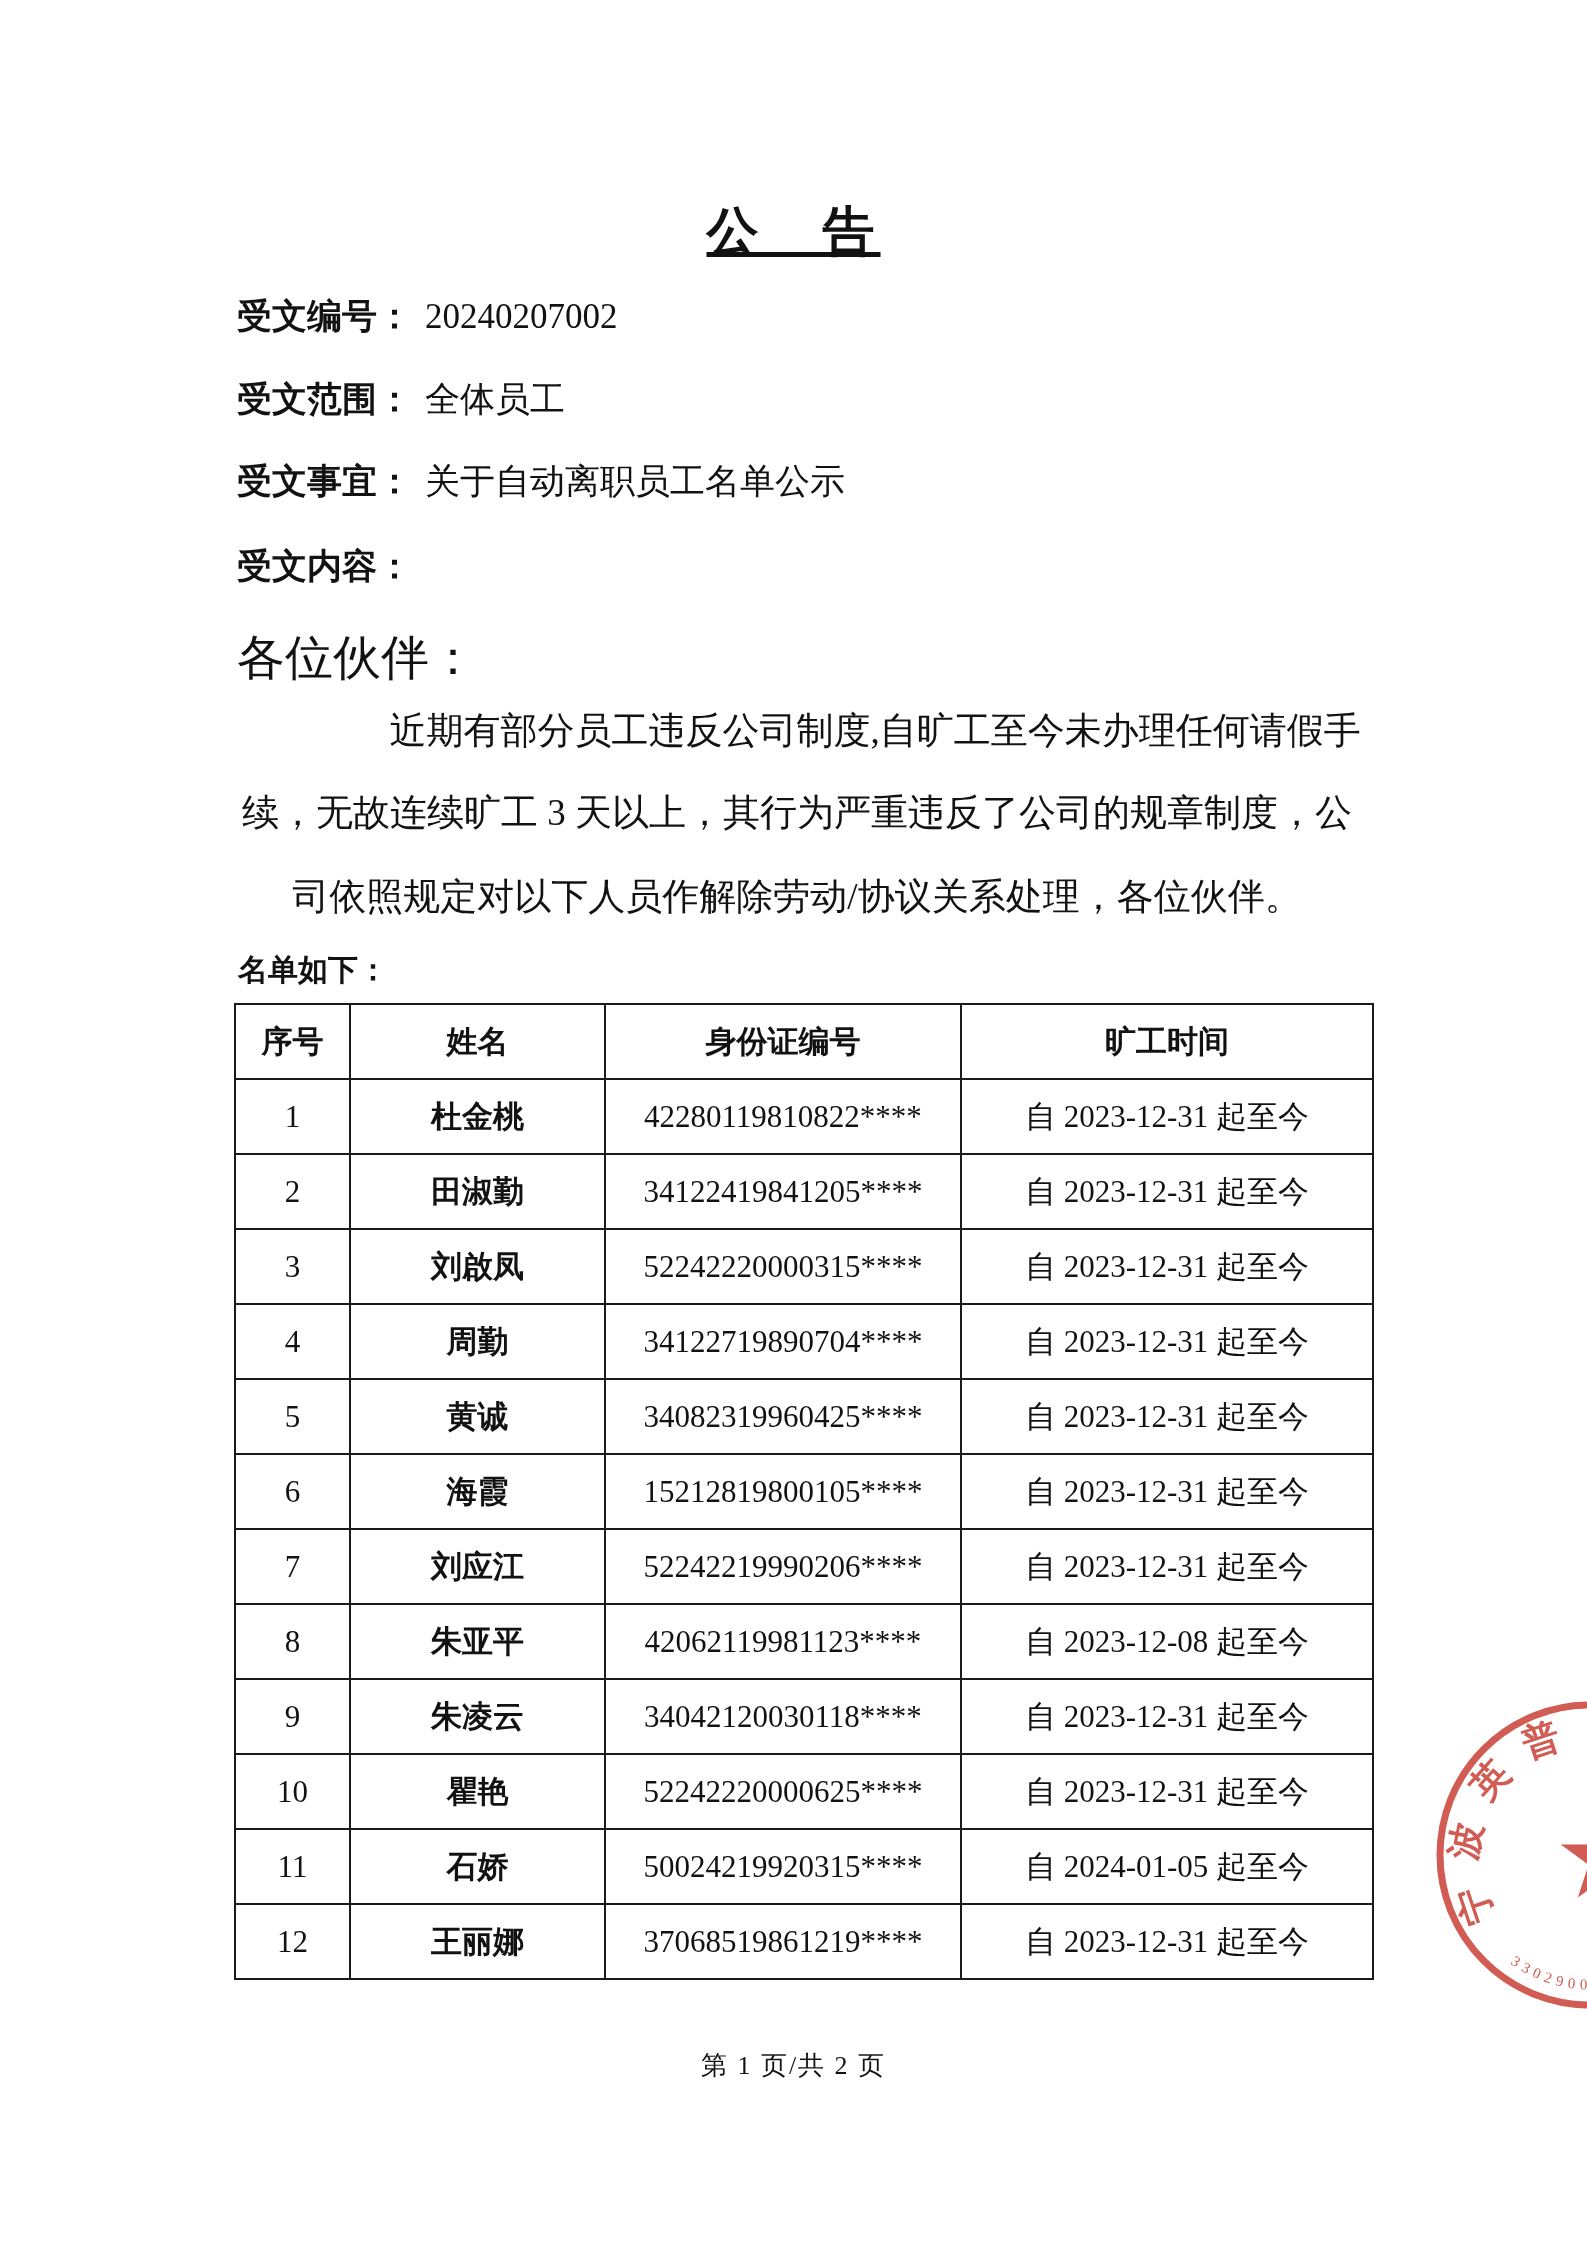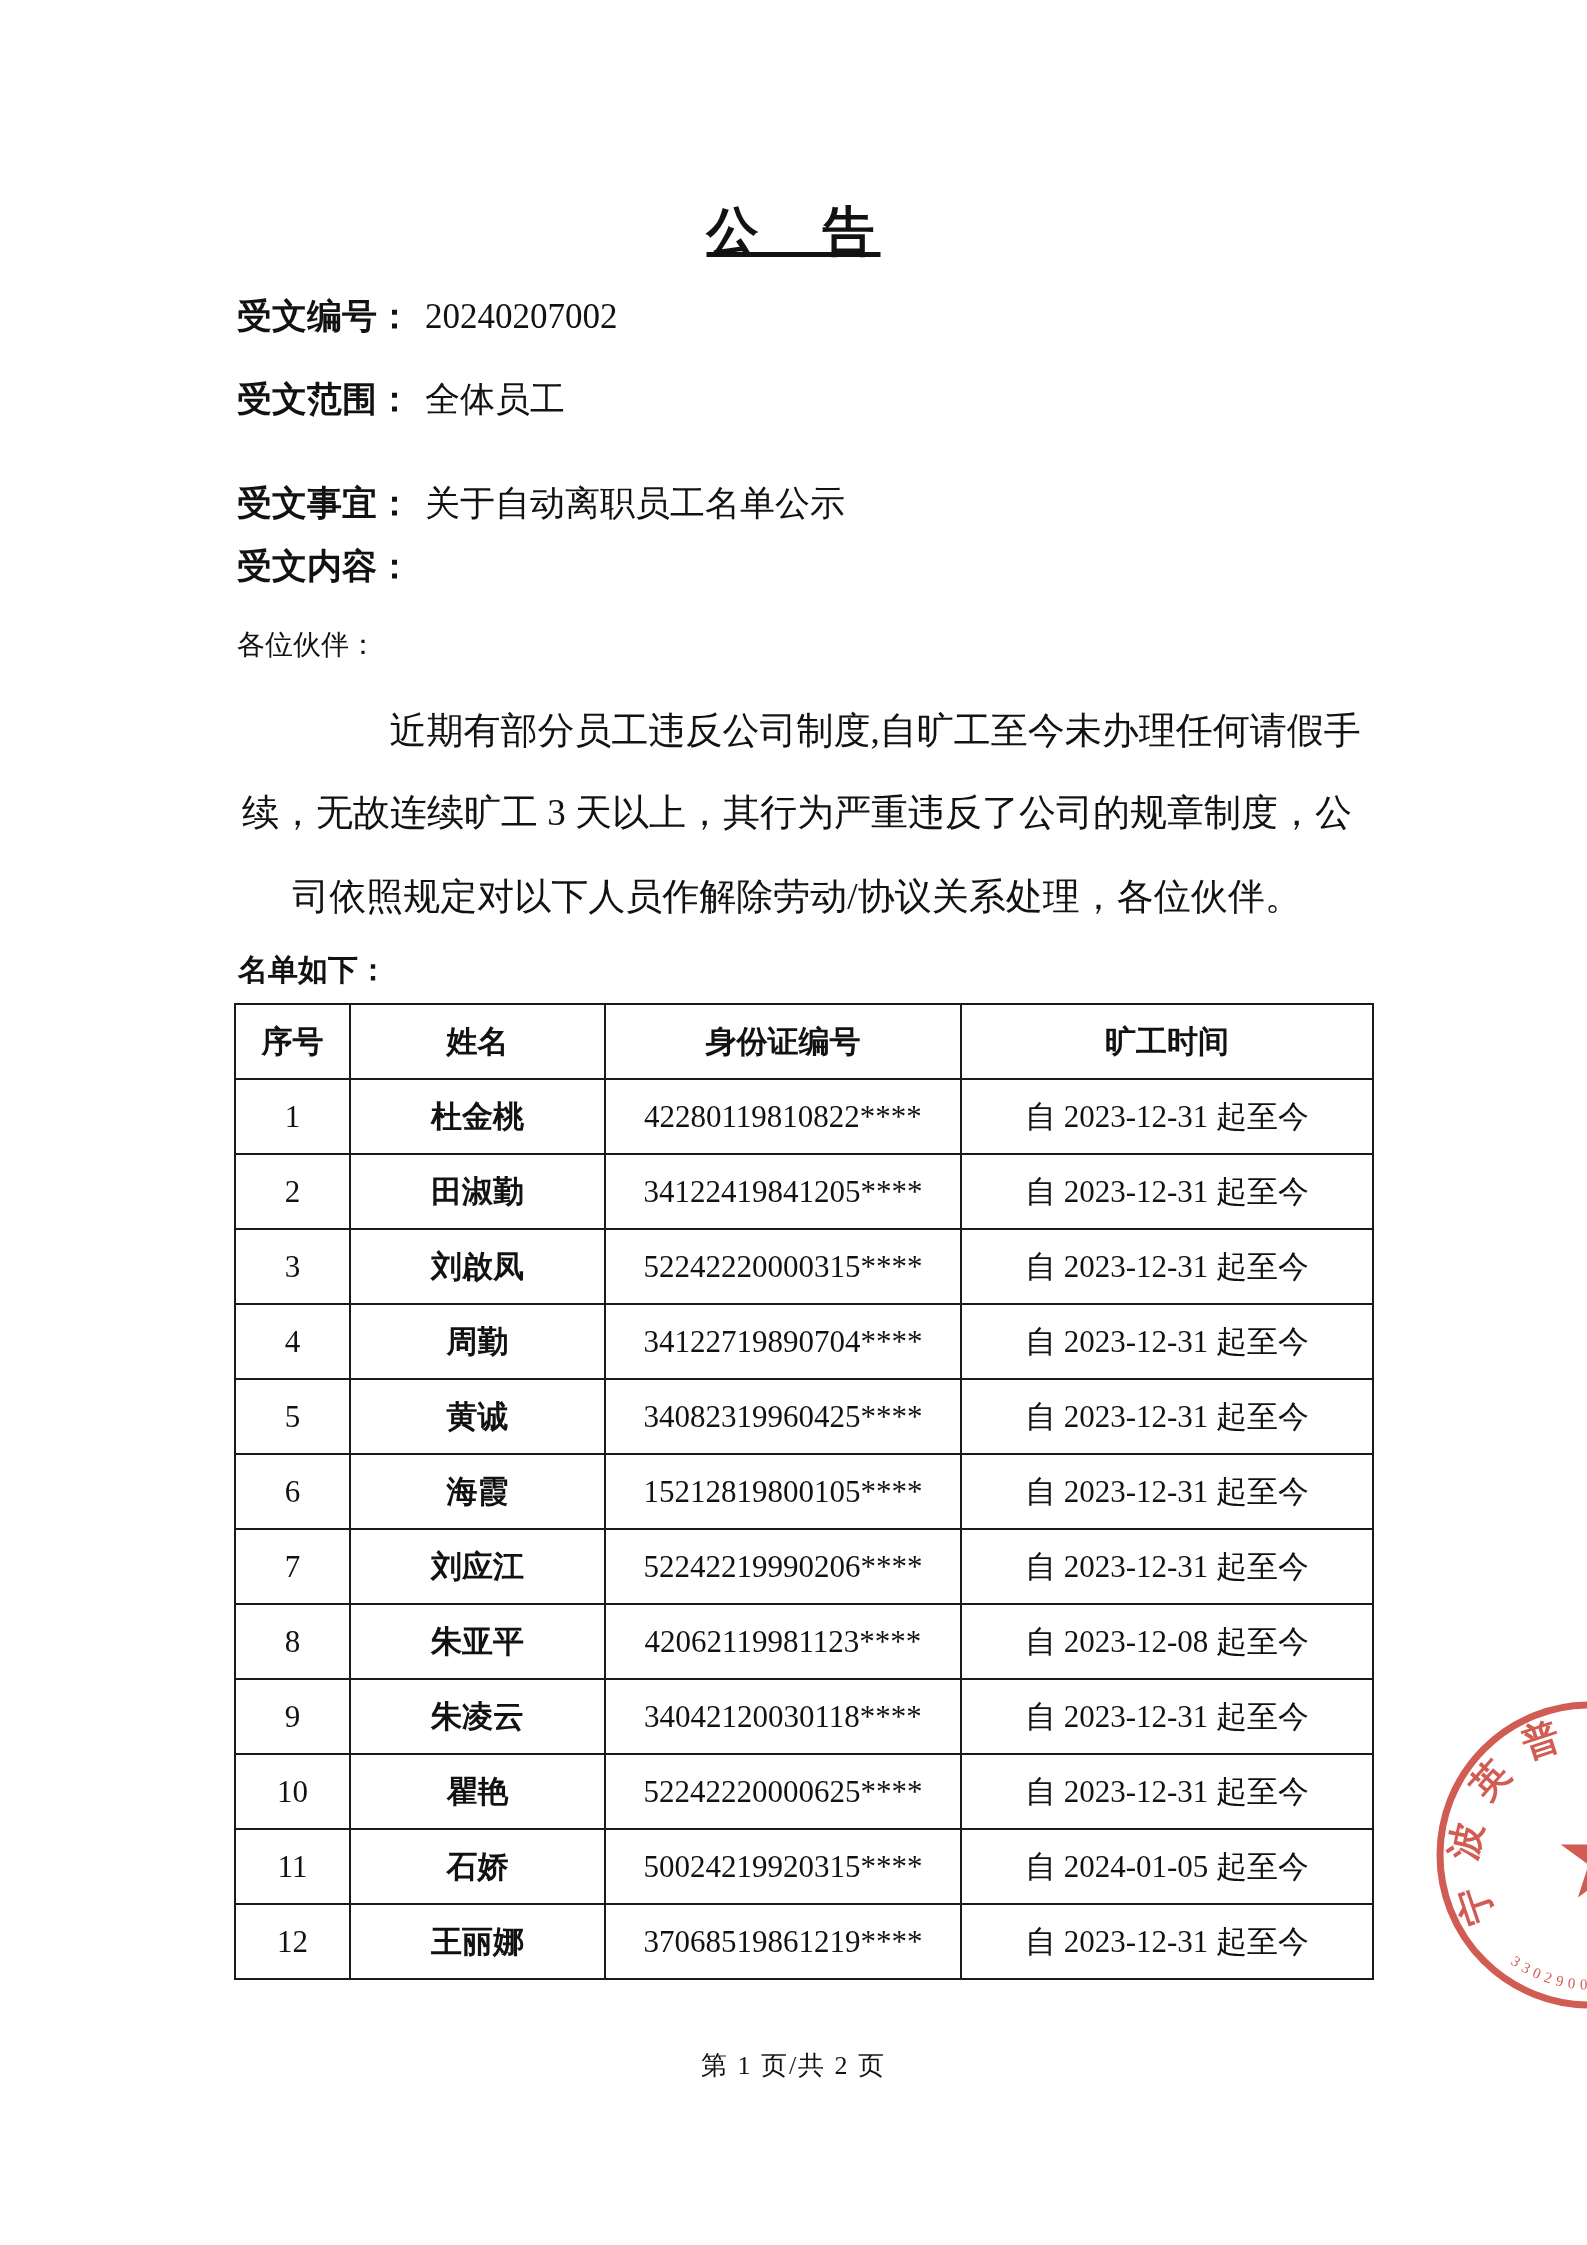--- a/index.html
+++ b/index.html
@@ -26,21 +26,21 @@
     position: absolute;
     left: 237px;
     font-size: 35px;
     white-space: nowrap;
   }
   .meta-label { font-weight: 700; }
   .meta-value { font-weight: 400; margin-left: 13px; }
   .salutation {
     position: absolute;
     left: 237px; top: 626px;
-    font-size: 28px;
+    font-size: 48px;
   }
   .body-line {
     position: absolute;
     left: 238px;
     width: 1118px;
     font-size: 37px;
     white-space: nowrap;
     text-align: center;
   }
   .body-line.indent { padding-left: 78px; }
@@ -97,21 +97,21 @@
 <div class="page">
 
   <div class="doc-title">公　告</div>
 
   <div class="meta-line" style="top:293px">
     <span class="meta-label">受文编号：</span><span class="meta-value">20240207002</span>
   </div>
   <div class="meta-line" style="top:376px">
     <span class="meta-label">受文范围：</span><span class="meta-value">全体员工</span>
   </div>
-  <div class="meta-line" style="top:480px">
+  <div class="meta-line" style="top:458px">
     <span class="meta-label">受文事宜：</span><span class="meta-value">关于自动离职员工名单公示</span>
   </div>
   <div class="meta-line" style="top:543px">
     <span class="meta-label">受文内容：</span><span class="meta-value"></span>
   </div>
 
   <div class="salutation">各位伙伴：</div>
 
   <div class="body-line indent" style="top:706px">近期有部分员工违反公司制度,自旷工至今未办理任何请假手</div>
   <div class="body-line" style="top:788px">续，无故连续旷工 3 天以上，其行为严重违反了公司的规章制度，公</div>

